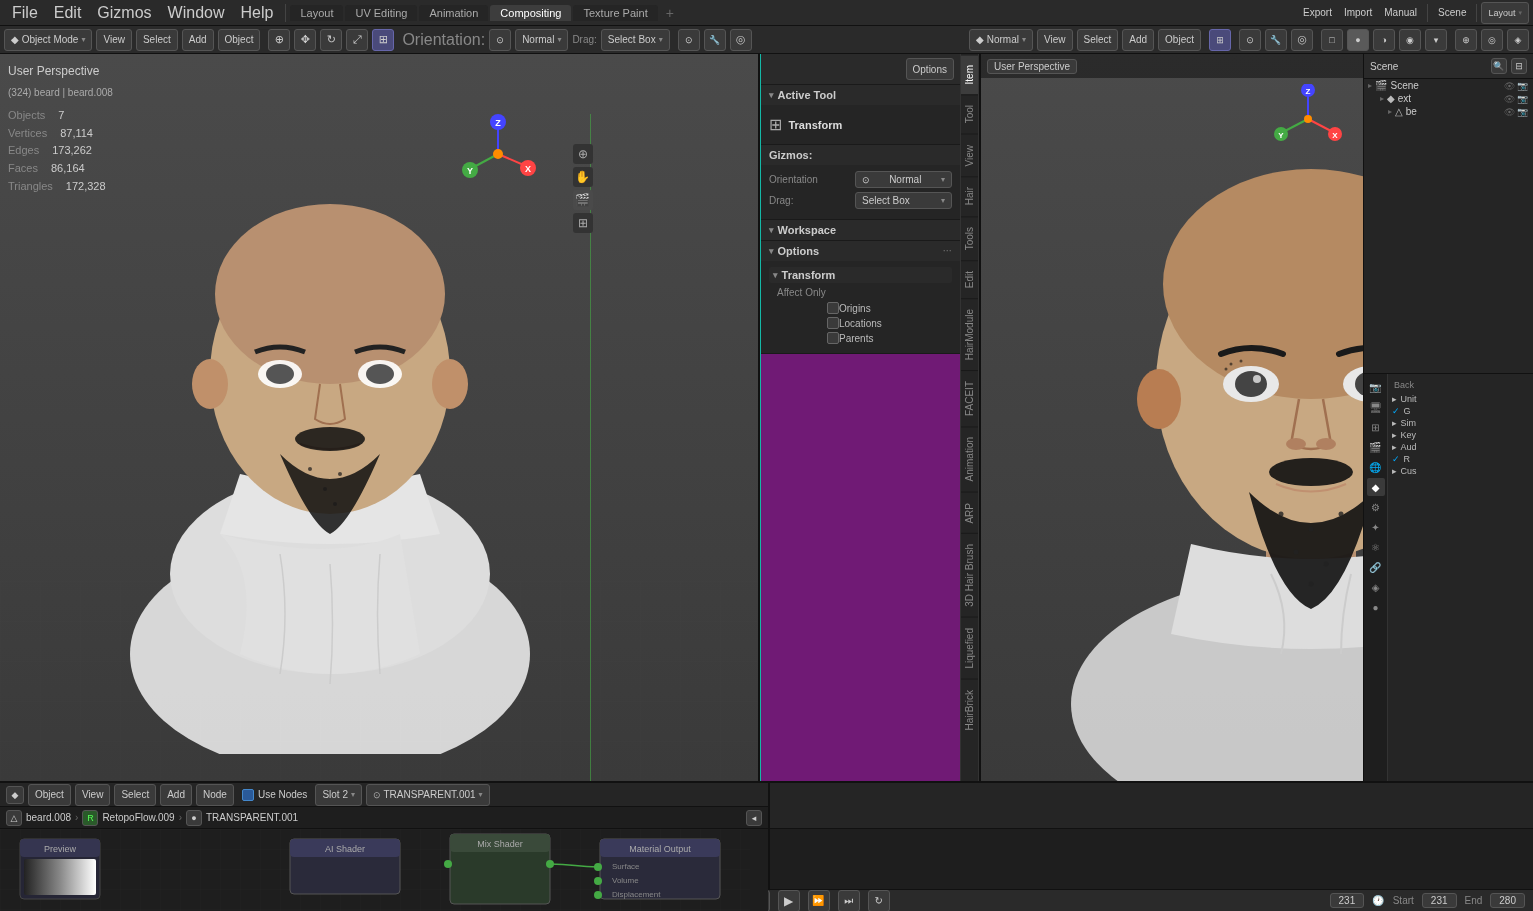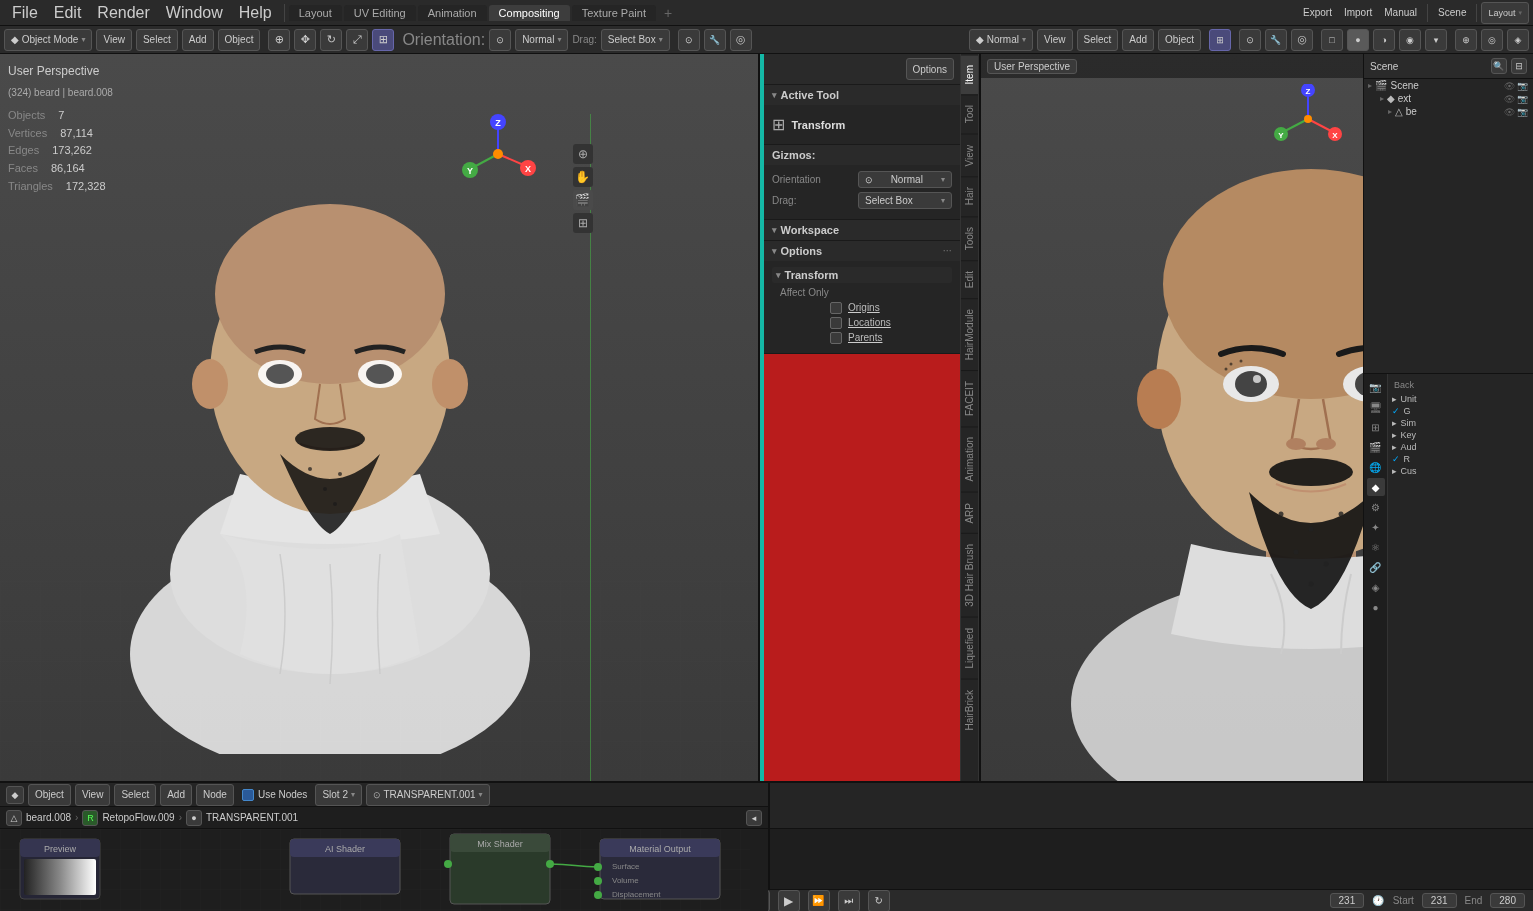--- a/index.html
+++ b/index.html
@@ -152,22 +152,22 @@
       justify-content: center;
       cursor: pointer;
       font-size: 12px;
       color: #aaa;
     }
     .tool-btn.active { background: #4a4a4a; color: #fff; }
 
     
     .active-tool-panel {
       flex: 0 0 200px;
-      background: #b91c1c;
-      border-left: 4px solid #14b8a6;
+      background: #701a75;
+      border-left: 1px solid #14b8a6;
       overflow-y: auto;
     }
 
     
     .panel-section {
       border-bottom: 1px solid #1a1a1a;
     }
     .panel-header {
       display: flex;
       align-items: center;
@@ -203,24 +203,23 @@
       padding: 2px 6px;
       font-size: 10px;
       color: #ccc;
       display: flex;
       align-items: center;
       justify-content: space-between;
     }
 
     .checkbox-row {
       display: flex;
+      align-items: center;
       margin-bottom: 3px;
-      gap: 6px;
       padding-left: 50px;
-      text-decoration: underline;
     }
     .checkbox {
       width: 12px;
       height: 12px;
       background: #3a3a3a;
       border: 1px solid #666;
       border-radius: 2px;
     }
     .checkbox-label { font-size: 10px; color: #bbb; }
 
@@ -389,21 +388,21 @@
 </head>
 <body>
 
 <div class="full-layout">
 
   <div class="top-section">
     <div class="top-menubar">
 
       <span class="menu-item">File</span>
       <span class="menu-item">Edit</span>
-      <span class="menu-item">Render</span>
+      <span class="menu-item">Gizmos</span>
       <span class="menu-item">Window</span>
       <span class="menu-item">Help</span>
       <div class="separator"></div>
 
       <div class="workspace-tabs">
         <div class="workspace-tab">Layout</div>
         <div class="workspace-tab">UV Editing</div>
         <div class="workspace-tab">Animation</div>
         <div class="workspace-tab active">Compositing</div>
         <div class="workspace-tab">Texture Paint</div>

